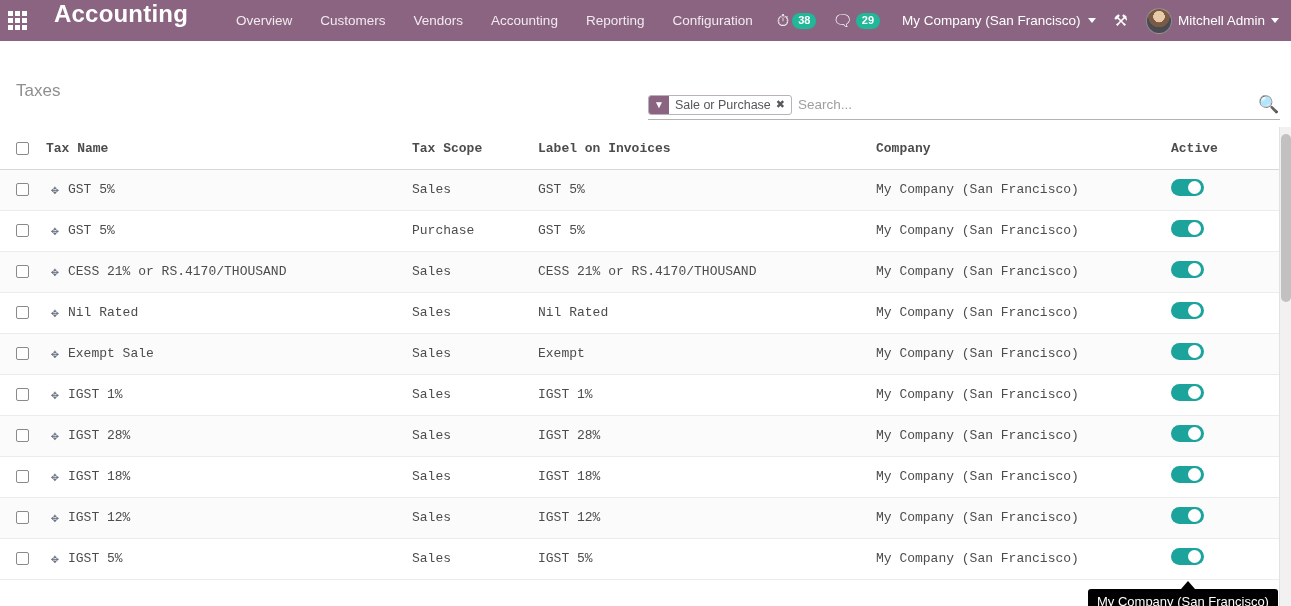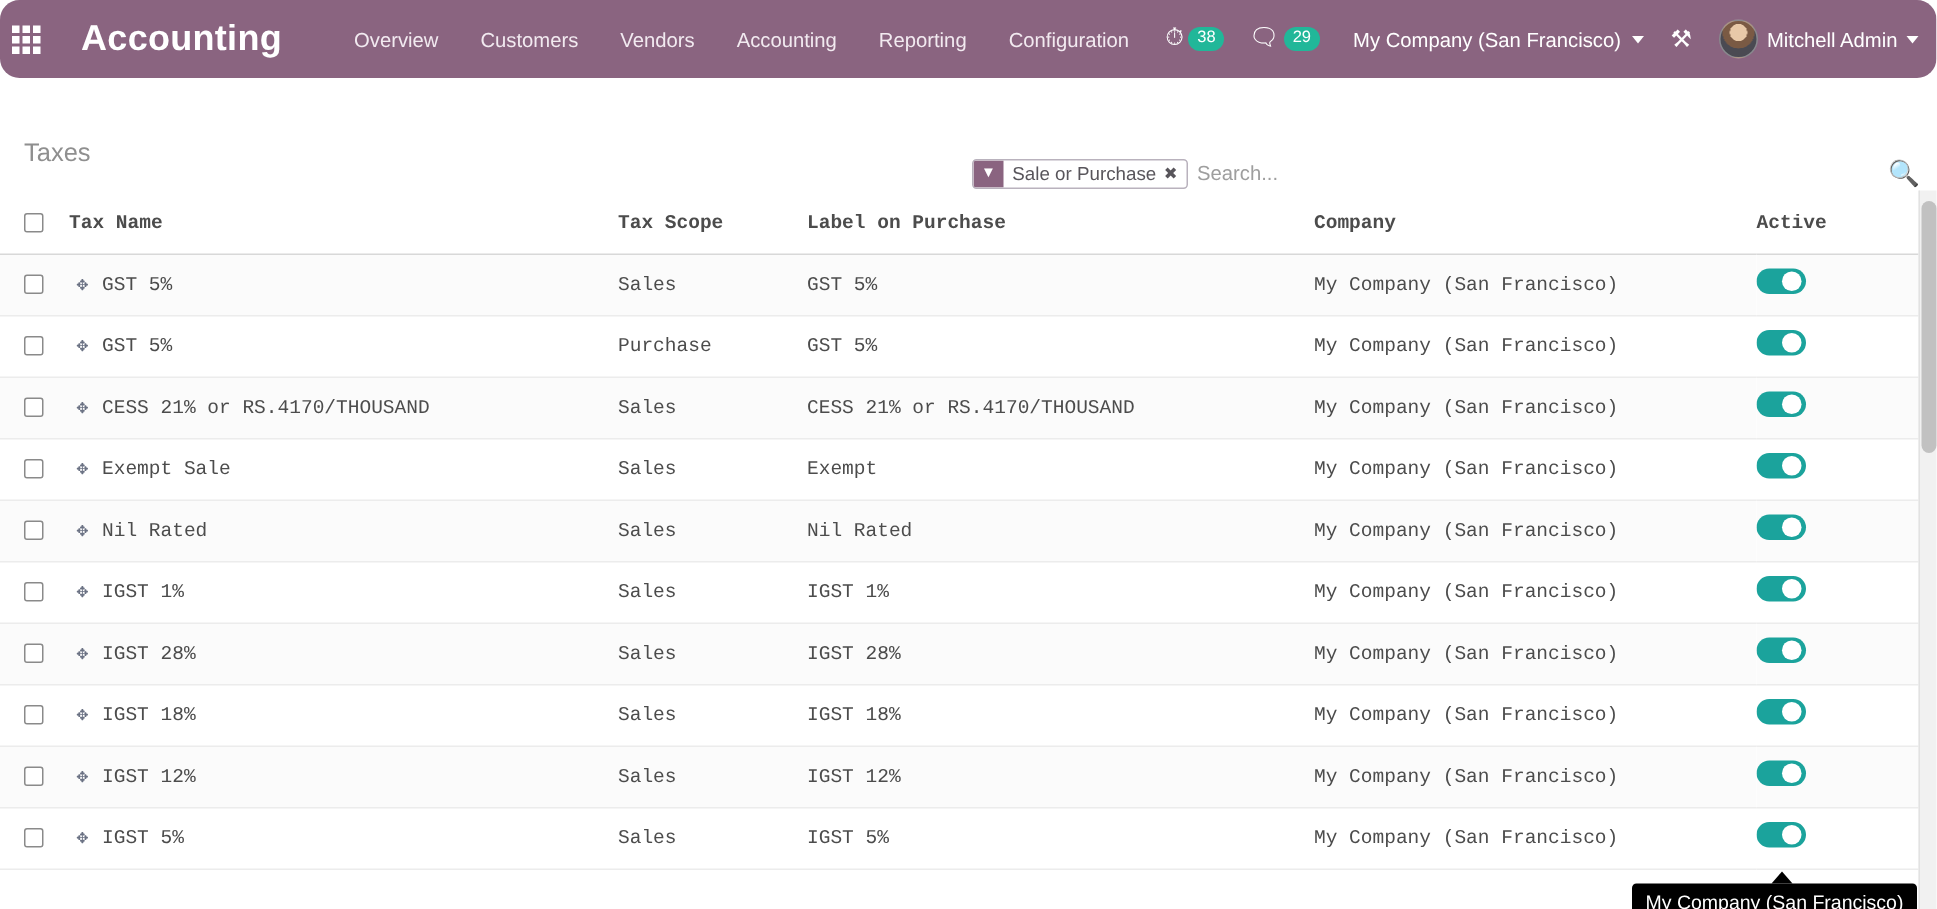--- a/index.html
+++ b/index.html
@@ -7,27 +7,26 @@
     margin: 0; padding: 0;
     width: 1291px; height: 606px;
     overflow: hidden;
     background: #ffffff;
     font-family: "Liberation Sans", sans-serif;
     color: #4c4c4c;
   }
 
   
   .navbar {
-    height: 52px;
+    height: 41px;
     background: #8a6480;
     display: flex;
-    align-items: center;
+    align-items: flex-start;
     color: #ffffff;
     position: relative;
-    border-radius: 13px;
   }
   .apps-toggle {
     width: 46px; height: 41px;
     display: flex; align-items: center; justify-content: center;
     cursor: pointer;
   }
   .apps-grid {
     display: grid;
     grid-template-columns: repeat(3, 5px);
     grid-template-rows: repeat(3, 5px);
@@ -72,21 +71,21 @@
     display: flex; align-items: center;
     padding: 0 6px 0 10px;
     height: 41px;
     cursor: pointer;
   }
   .sysbtn .glyph { font-size: 16px; color: #ffffff; line-height: 1; }
   .badge {
     background: #21b799;
     color: #fff;
     font-size: 11px;
-    font-weight: normal;
+    font-weight: bold;
     border-radius: 9px;
     padding: 1px 6px 2px;
     margin-left: 3px;
     line-height: 13px;
   }
   .company-sel {
     font-size: 13.5px;
     color: #ffffff;
     margin-left: 16px;
     white-space: nowrap;
@@ -464,21 +463,21 @@
         <col class="c-comp">
         <col class="c-active">
     </colgroup>
     <thead>
       <tr>
         <th class="head-check">
           <span class="obox"></span>
         </th>
         <th>Tax Name</th>
         <th>Tax Scope</th>
-        <th>Label on Purchase</th>
+        <th>Label on Invoices</th>
         <th>Company</th>
         <th>Active</th>
       </tr>
     </thead>
     <tbody id="rows-body">
         <tr>
           <td class="cell-check"><span class="obox"></span></td>
           <td><span class="drag-handle">✥</span><span class="name-text">GST 5%</span></td>
           <td>Sales</td>
           <td>GST 5%</td>
@@ -496,31 +495,31 @@
         <tr>
           <td class="cell-check"><span class="obox"></span></td>
           <td><span class="drag-handle">✥</span><span class="name-text">CESS 21% or RS.4170/THOUSAND</span></td>
           <td>Sales</td>
           <td>CESS 21% or RS.4170/THOUSAND</td>
           <td>My Company (San Francisco)</td>
           <td><span class="toggle"><span class="knob"></span></span></td>
         </tr>
         <tr>
           <td class="cell-check"><span class="obox"></span></td>
+          <td><span class="drag-handle">✥</span><span class="name-text">Nil Rated</span></td>
+          <td>Sales</td>
+          <td>Nil Rated</td>
+          <td>My Company (San Francisco)</td>
+          <td><span class="toggle"><span class="knob"></span></span></td>
+        </tr>
+        <tr>
+          <td class="cell-check"><span class="obox"></span></td>
           <td><span class="drag-handle">✥</span><span class="name-text">Exempt Sale</span></td>
           <td>Sales</td>
           <td>Exempt</td>
-          <td>My Company (San Francisco)</td>
-          <td><span class="toggle"><span class="knob"></span></span></td>
-        </tr>
-        <tr>
-          <td class="cell-check"><span class="obox"></span></td>
-          <td><span class="drag-handle">✥</span><span class="name-text">Nil Rated</span></td>
-          <td>Sales</td>
-          <td>Nil Rated</td>
           <td>My Company (San Francisco)</td>
           <td><span class="toggle"><span class="knob"></span></span></td>
         </tr>
         <tr>
           <td class="cell-check"><span class="obox"></span></td>
           <td><span class="drag-handle">✥</span><span class="name-text">IGST 1%</span></td>
           <td>Sales</td>
           <td>IGST 1%</td>
           <td>My Company (San Francisco)</td>
           <td><span class="toggle"><span class="knob"></span></span></td>

